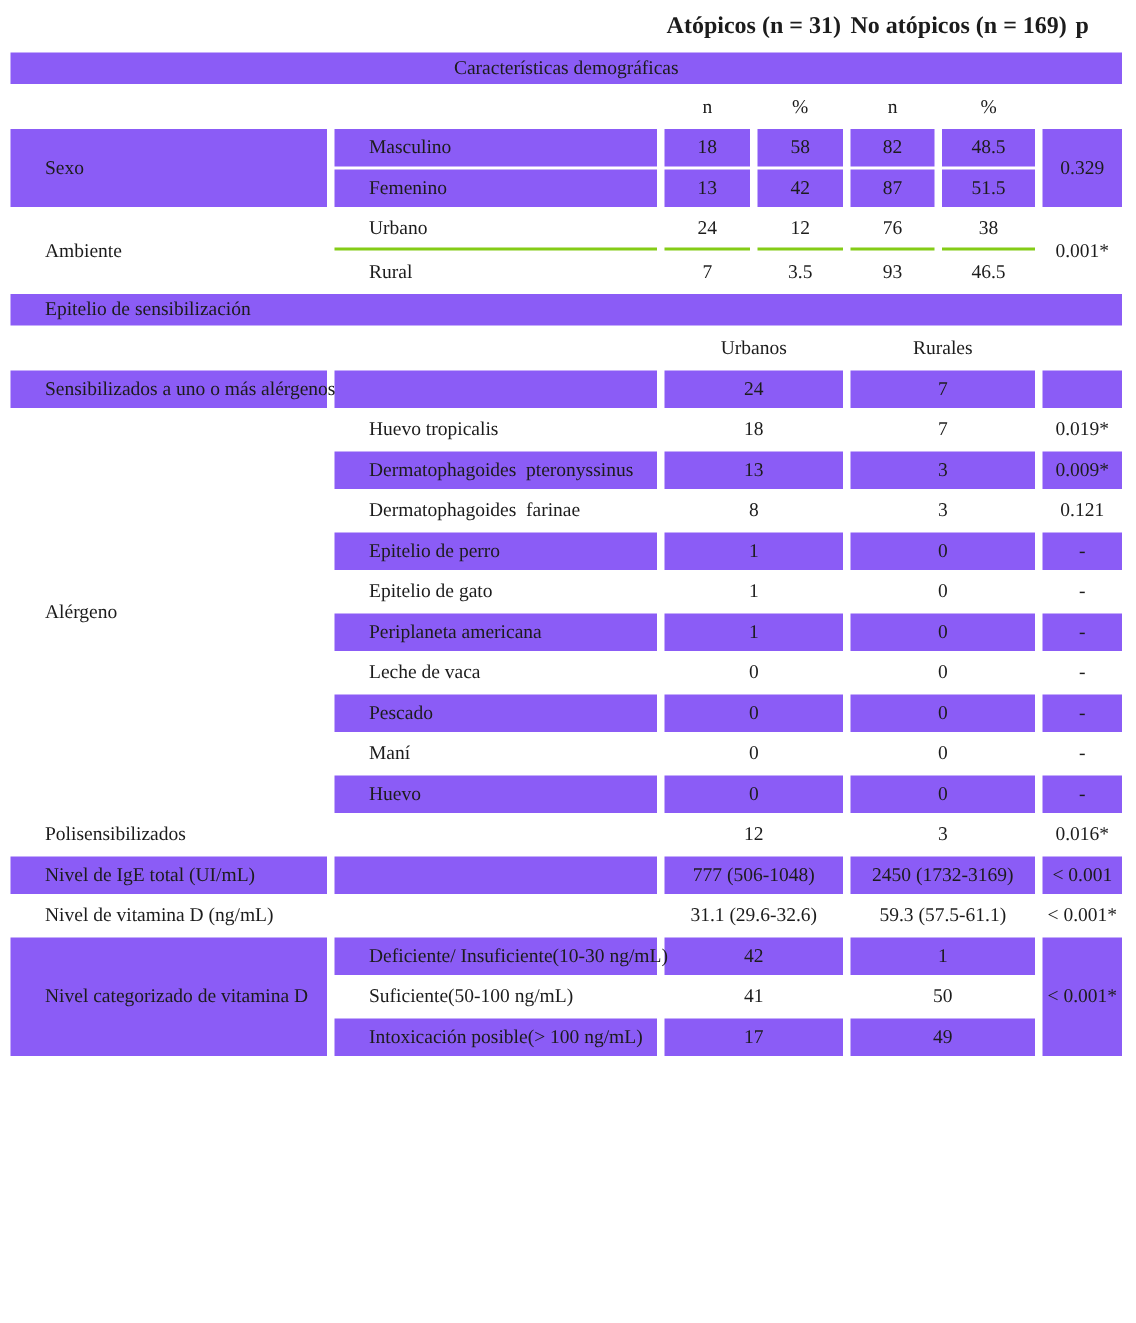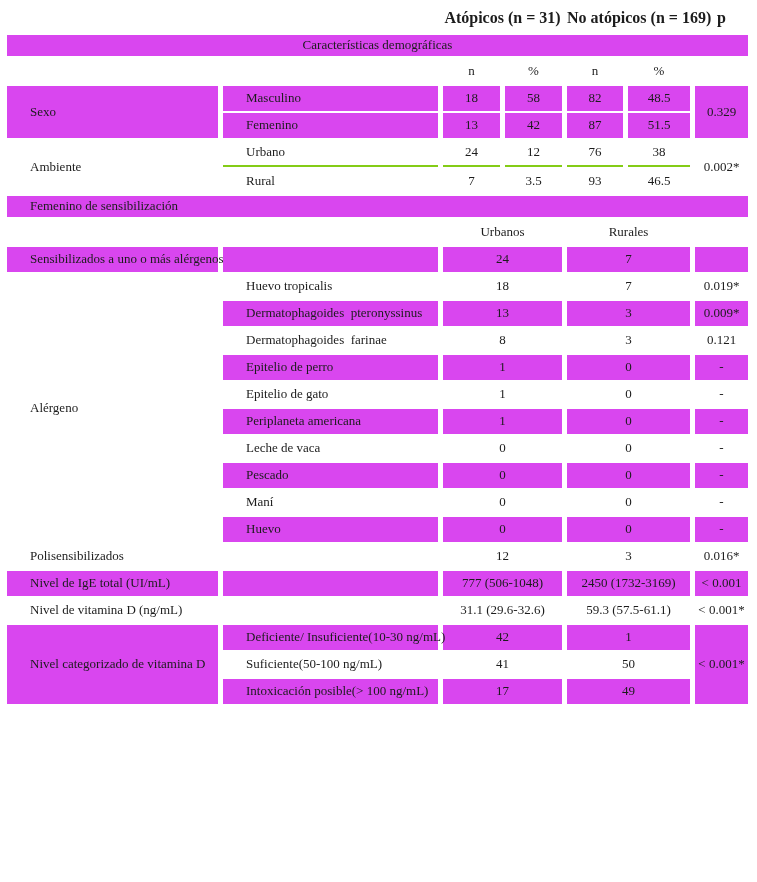--- a/index.html
+++ b/index.html
@@ -17,21 +17,21 @@
     font-size:13px;
   }
   td{
     padding:0;
     height:25px;
     vertical-align:middle;
     text-align:center;
     white-space:nowrap;
     line-height:1.1;
   }
-  .pe{background:#d946ef;}
+  .pe{background:#8b5cf6;}
   .lt{text-align:left;padding-left:23px;}
   .bold{font-weight:bold;}
   .fs14{font-size:16px;}
   .rh31 td{height:31px;}
   .rh22 td{height:21px;}
   .rh26 td{height:26px;}
   .dv{border-bottom:2px solid #84cc16;}
 </style>
 </head>
 <body>
@@ -88,33 +88,33 @@
     <td class="pe">51.5</td>
   </tr>
 
   <tr>
     <td rowspan="2" class="lt">Ambiente</td>
     <td class="lt dv">Urbano</td>
     <td class="dv">24</td>
     <td class="dv">12</td>
     <td class="dv">76</td>
     <td class="dv">38</td>
-    <td rowspan="2">0.002*</td>
+    <td rowspan="2">0.001*</td>
   </tr>
 
   <tr>
     <td class="lt">Rural</td>
     <td>7</td>
     <td>3.5</td>
     <td>93</td>
     <td>46.5</td>
   </tr>
 
   <tr class="rh22">
-    <td colspan="7" class="pe lt">Femenino de sensibilización</td>
+    <td colspan="7" class="pe lt">Epitelio de sensibilización</td>
   </tr>
 
   <tr class="rh26">
     <td></td>
     <td></td>
     <td colspan="2">Urbanos</td>
     <td colspan="2">Rurales</td>
     <td></td>
   </tr>
 

